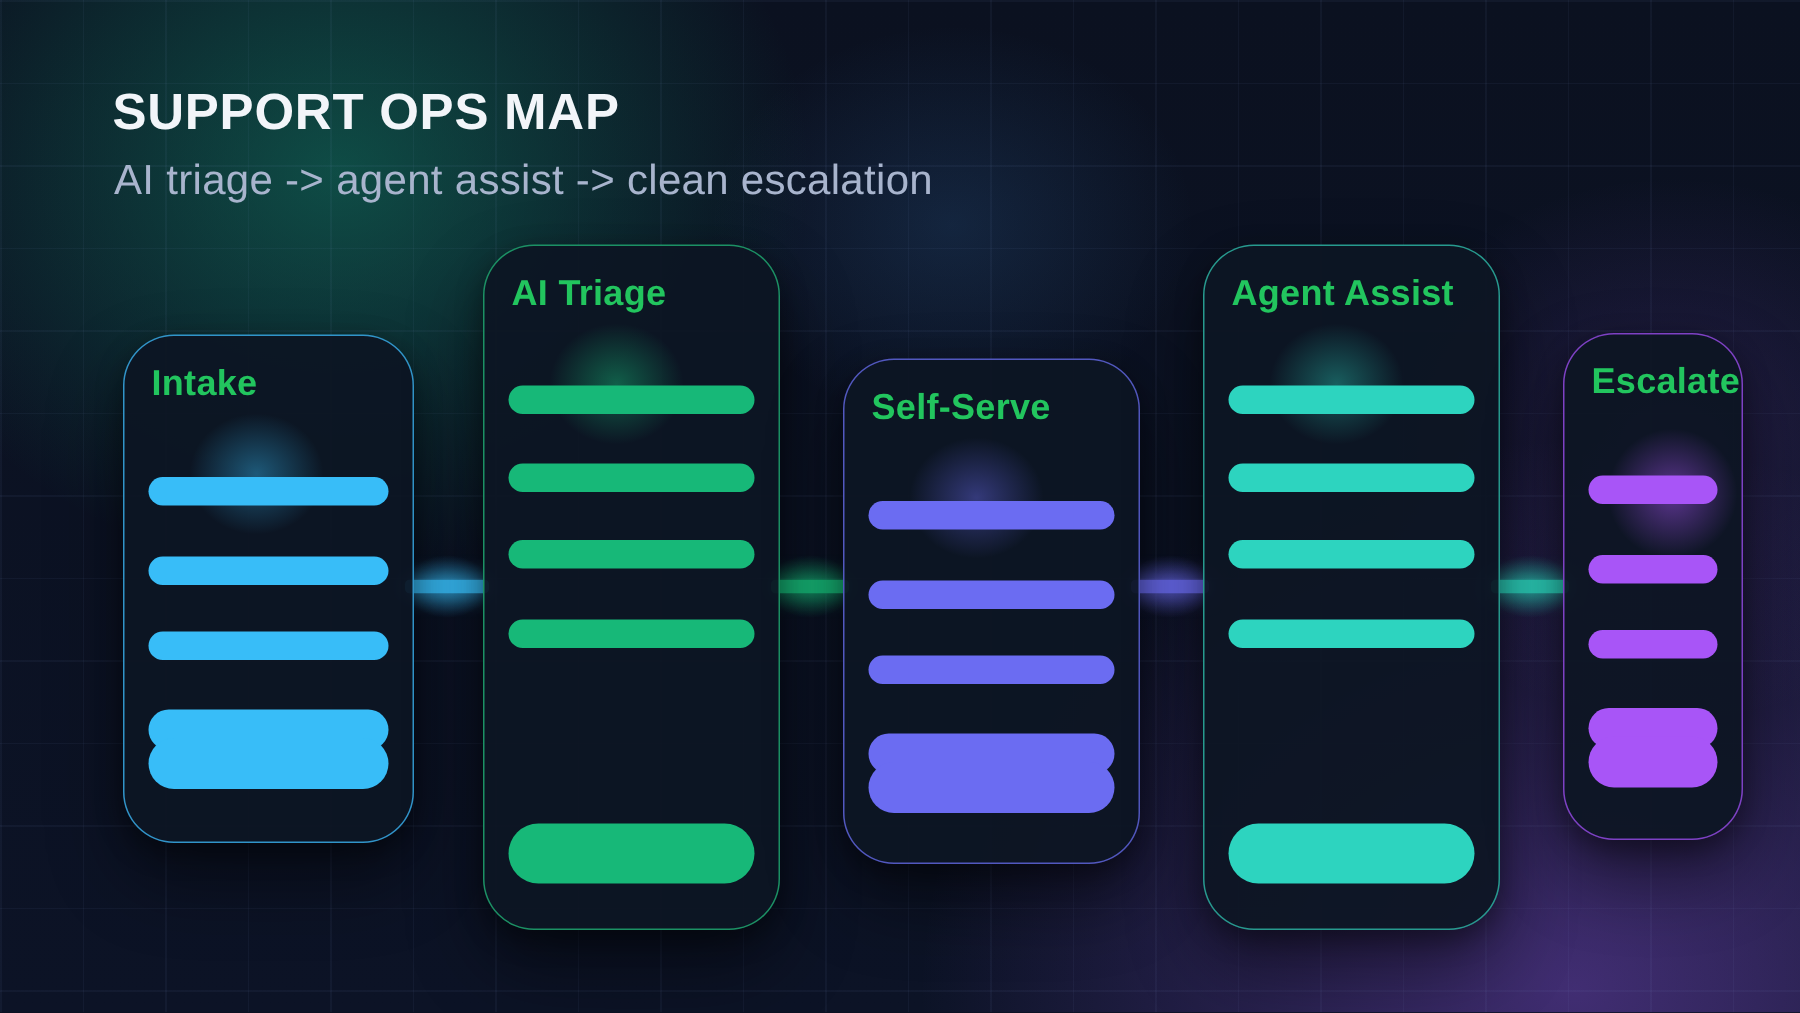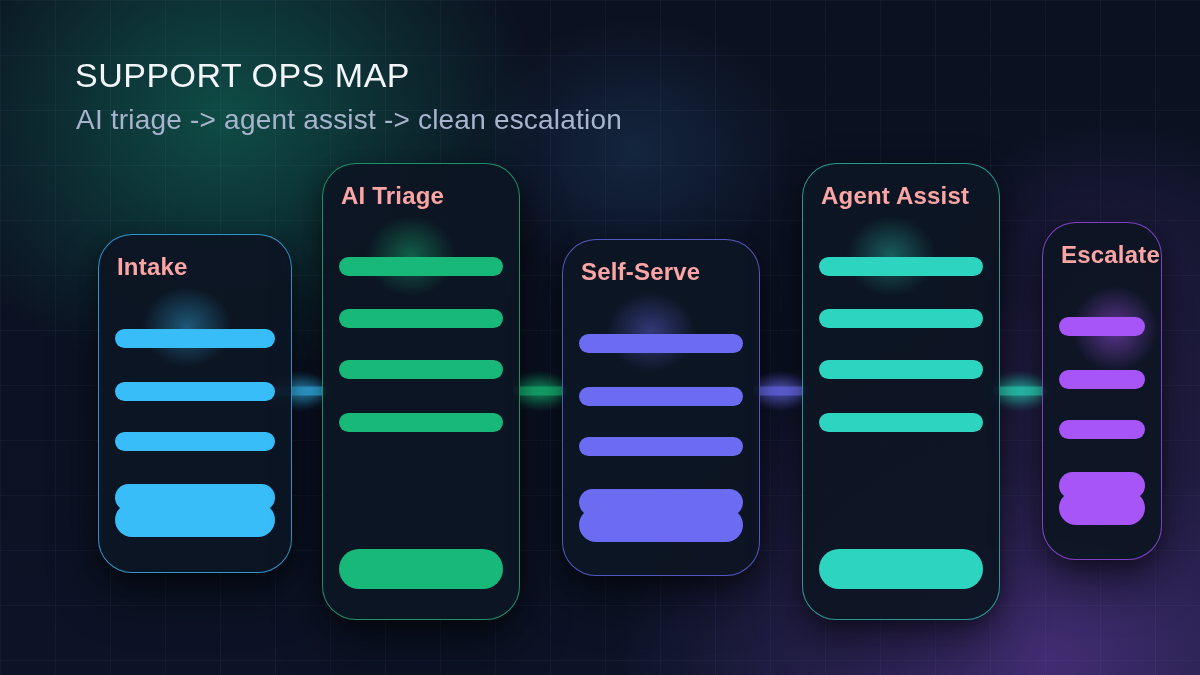--- a/index.html
+++ b/index.html
@@ -18,44 +18,44 @@
   
   .stage::before{
     content:"";position:absolute;inset:0;pointer-events:none;z-index:0;
     background-image:
       repeating-linear-gradient(to right, rgba(130,155,215,0.06) 0 1px, rgba(0,0,0,0) 1px 55px),
       repeating-linear-gradient(to bottom, rgba(130,155,215,0.06) 0 1px, rgba(0,0,0,0) 1px 55px);
   }
 
   .page-title{
     position:absolute;left:75px;top:56px;z-index:3;
-    font-size:34px;font-weight:normal;letter-spacing:0.5px;
+    font-size:34px;font-weight:bold;letter-spacing:0.5px;
     color:#f2f5f9;
   }
   .page-subtitle{
     position:absolute;left:76px;top:104px;z-index:3;
     font-size:28px;color:#a8b4cd;letter-spacing:0.2px;
   }
 
   .card{
     position:absolute;z-index:2;
     background:rgba(13,21,35,0.94);
     border:1.5px solid var(--border);
     border-radius:34px;
     box-shadow:0 24px 50px rgba(0,0,0,0.45), 0 6px 18px rgba(0,0,0,0.35);
   }
-  .card[data-id="intake"]      {left:82px;  top:234px; width:192px; height:337px;margin-left:16px;}
+  .card[data-id="intake"]      {left:82px;  top:223px; width:192px; height:337px;}
   .card[data-id="ai-triage"]   {left:322px; top:163px; width:196px; height:455px;}
   .card[data-id="self-serve"]  {left:562px; top:239px; width:196px; height:335px;}
   .card[data-id="agent-assist"]{left:802px; top:163px; width:196px; height:455px;text-decoration:underline;}
   .card[data-id="escalate"]    {left:1042px;top:222px; width:118px; height:336px;}
 
   .card-title{
     position:absolute;left:18px;top:18px;
-    font-size:24px;font-weight:bold;color:#fca5a5;
+    font-size:24px;font-weight:bold;color:#22c55e;
     white-space:nowrap;letter-spacing:0.2px;z-index:2;
   }
   .card-glow{
     position:absolute;left:26px;top:36px;width:124px;height:112px;
     pointer-events:none;z-index:1;
   }
   .card[data-id="escalate"] .card-glow{left:12px;top:46px;width:120px;height:120px;}
 
   .row{position:absolute;left:16px;right:16px;height:19px;border-radius:999px;background:var(--accent);z-index:2;}
   .card--short .row-0{top:94px;}

